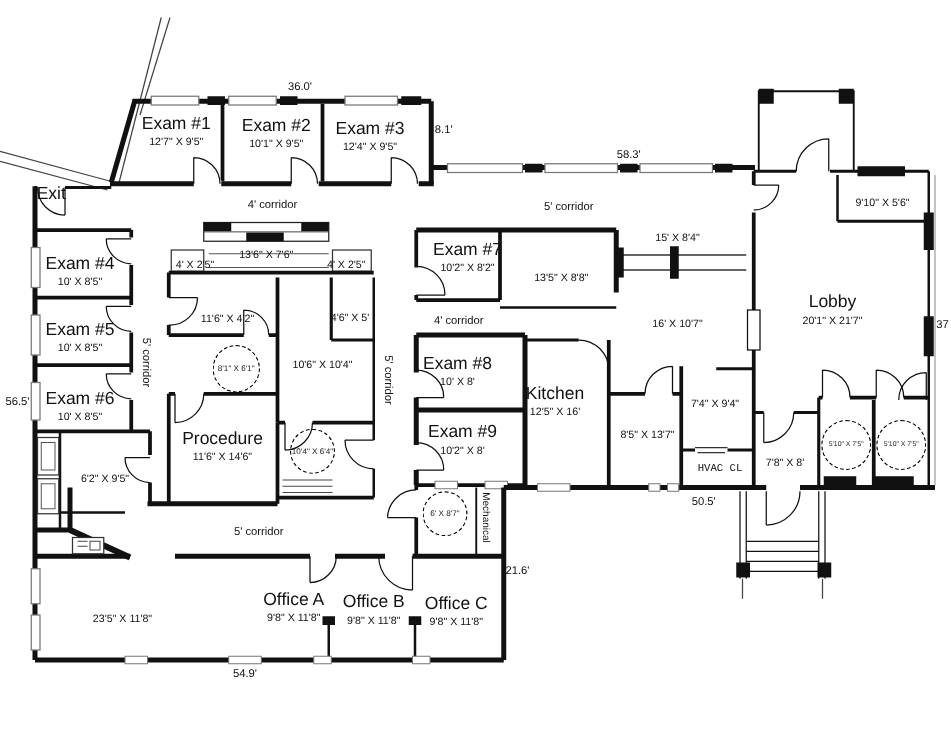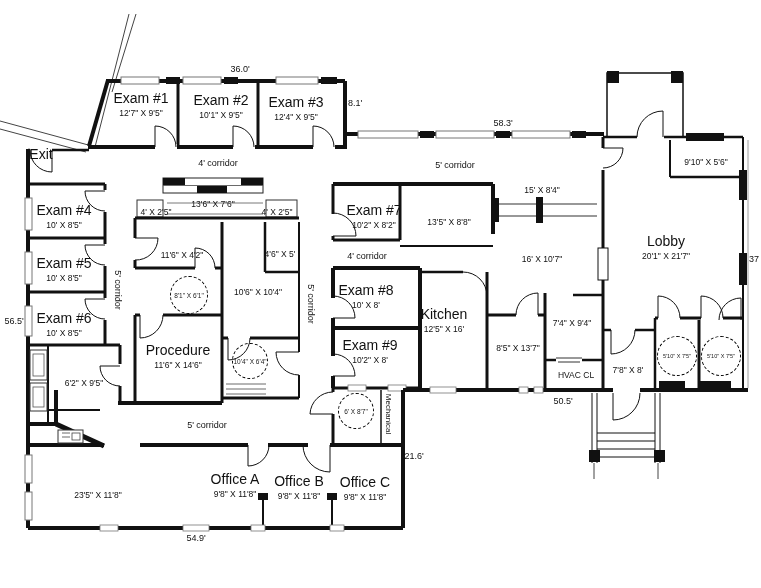--- a/index.html
+++ b/index.html
@@ -269,21 +269,21 @@
         <span class="room-dims">10' X 8'5"</span>
       </div>
       <div class="lbl" style="left: 64px; top: 269px;">
         <span class="room-name">Exam #5</span>
         <span class="room-dims">10' X 8'5"</span>
       </div>
       <div class="lbl" style="left: 64px; top: 324px;">
         <span class="room-name">Exam #6</span>
         <span class="room-dims">10' X 8'5"</span>
       </div>
-      <div class="lbl" style="left: 374px; top: 216px;">
+      <div class="lbl" style="left: 374px; top: 205px;">
         <span class="room-name">Exam #7</span>
         <span class="room-dims">10'2" X 8'2"</span>
       </div>
       <div class="lbl" style="left: 366px; top: 296px;">
         <span class="room-name">Exam #8</span>
         <span class="room-dims">10' X 8'</span>
       </div>
       <div class="lbl" style="left: 370px; top: 351px; text-align: center;">
         <span class="room-name">Exam #9</span>
         <span class="room-dims">10'2" X 8'</span>
@@ -318,21 +318,21 @@
       <div class="lbl space" style="left: 156px; top: 212px;">4' X 2'5"</div>
       <div class="lbl space" style="left: 277px; top: 212px;">4' X 2'5"</div>
       <div class="lbl space" style="left: 182px; top: 255px;">11'6" X 4'2"</div>
       <div class="lbl space" style="left: 280px; top: 254px;">4'6" X 5'</div>
       <div class="lbl space" style="left: 449px; top: 222px;">13'5" X 8'8"</div>
       <div class="lbl space" style="left: 542px; top: 190px;">15' X 8'4"</div>
       <div class="lbl space" style="left: 542px; top: 259px;">16' X 10'7"</div>
       <div class="lbl space" style="left: 258px; top: 292px;">10'6" X 10'4"</div>
       <div class="lbl space" style="left: 572px; top: 323px;">7'4" X 9'4"</div>
       <div class="lbl space" style="left: 518px; top: 348px;">8'5" X 13'7"</div>
-      <div class="lbl space" style="left: 576px; top: 375px;">HVAC CL</div>
+      <div class="lbl space" style="left: 576px; top: 375px; font-family: Liberation Mono, monospace;">HVAC CL</div>
       <div class="lbl space" style="left: 628px; top: 370px;">7'8" X 8'</div>
       <div class="lbl space" style="left: 84px; top: 383px;">6'2" X 9'5"</div>
       <div class="lbl space" style="left: 98px; top: 495px;">23'5" X 11'8"</div>
       <div class="clearance" style="width: 36px; height: 36px; left: 189px; top: 295px;">
         <span>8'1" X 6'1"</span>
       </div>
       <div class="clearance" style="width: 34px; height: 34px; left: 250px; top: 361px;">
         <span>10'4" X 6'4"</span>
       </div>
       <div class="clearance" style="width: 34px; height: 34px; left: 356px; top: 411px;">

